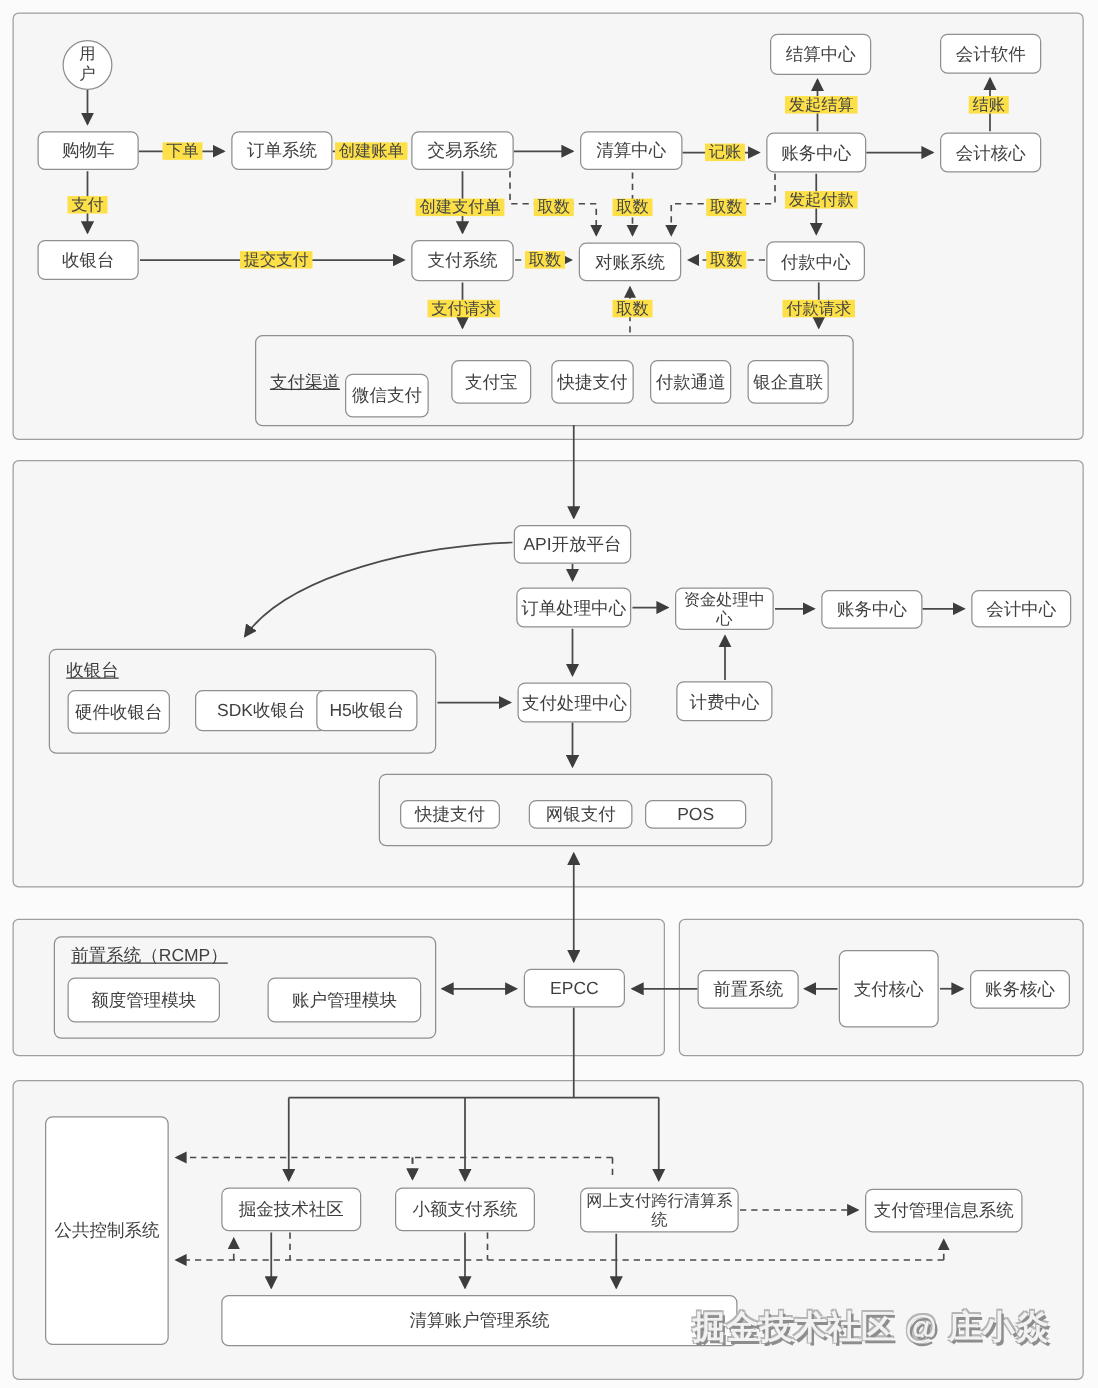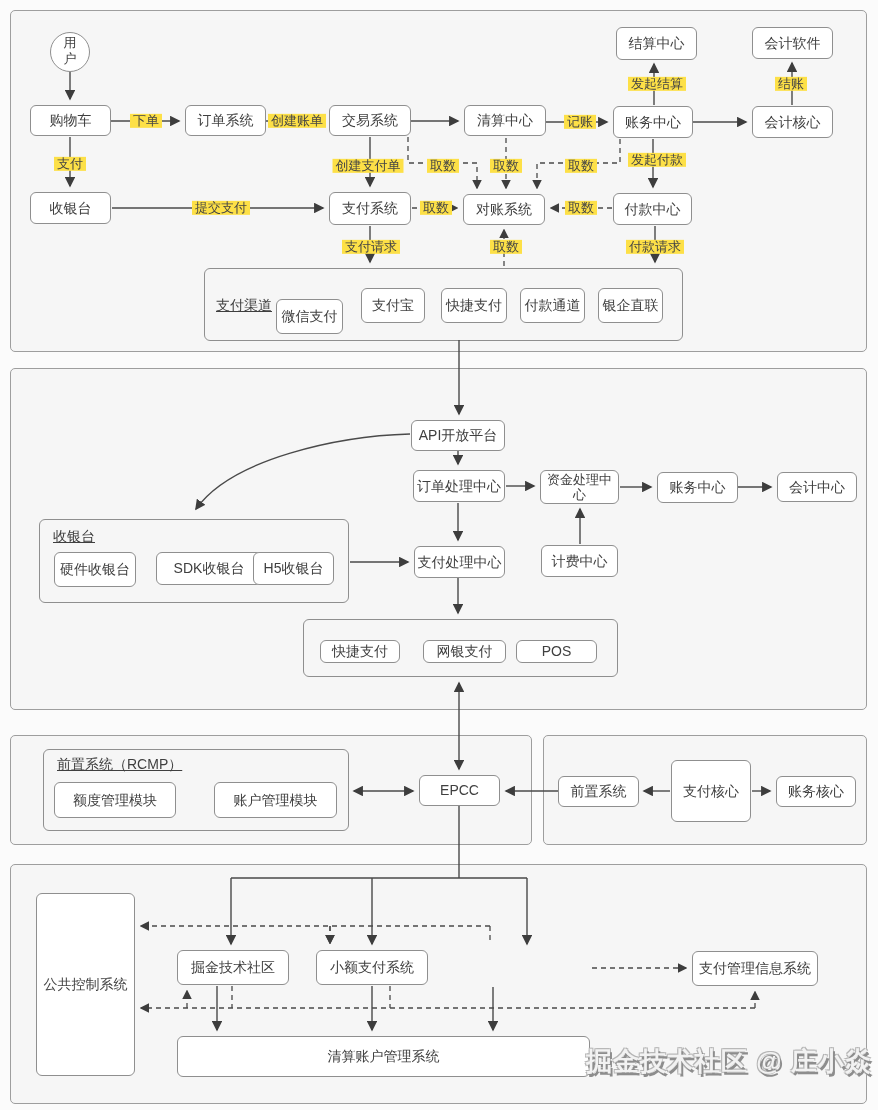--- a/index.html
+++ b/index.html
@@ -9,21 +9,21 @@
   .node{position:absolute;background:#ffffff;border:1.4px solid #8f8f8f;border-radius:6px;
         display:flex;align-items:center;justify-content:center;text-align:center;
         font-size:14px;color:#3f3f3f;line-height:1.18;box-sizing:border-box;z-index:2;padding:1px 2px;}
   .container-box{position:absolute;border:1.4px solid #8f8f8f;border-radius:6px;box-sizing:border-box;z-index:1;background:transparent;}
   .ctr-label{position:absolute;font-size:14px;color:#3f3f3f;z-index:2;white-space:nowrap;text-decoration:underline;}
   .elabel{position:absolute;transform:translate(-50%,-50%);font-size:13px;color:#454545;
           background:#fde047;padding:0 3px;white-space:nowrap;z-index:3;line-height:1.1;}
   .circle{border-radius:50% !important;font-family:Liberation Mono, monospace;}
   .vtext{display:block;width:1.05em;margin:0 auto;word-break:break-all;font-size:13px;line-height:1.25;}
   svg.overlay{position:absolute;left:0;top:0;z-index:2;pointer-events:none;}
-  .watermark{position:absolute;left:586px;top:1044px;font-size:26px;font-weight:bold;letter-spacing:1px;
+  .watermark{position:absolute;left:554px;top:1044px;font-size:26px;font-weight:bold;letter-spacing:1px;
              color:#f2f2f2;z-index:5;white-space:nowrap;
              text-shadow:2px 3px 0 #8d8d8d,-1px -1px 0 #b5b5b5,1px -1px 0 #b5b5b5,-1px 1px 0 #b5b5b5;}
 </style>
 </head>
 <body>
 
 <div id="canvas">
 
   <div class="panel" style="left:10px;top:10px;width:857px;height:342px"></div>
   <div class="panel" style="left:10px;top:368px;width:857px;height:342px"></div>
@@ -159,18 +159,19 @@
   <div class="node" style="left:54px;top:782px;width:122px;height:36px">额度管理模块</div>
   <div class="node" style="left:214px;top:782px;width:123px;height:36px">账户管理模块</div>
   <div class="node" style="left:419px;top:775px;width:81px;height:31px">EPCC</div>
   <div class="node" style="left:558px;top:776px;width:81px;height:31px">前置系统</div>
   <div class="node" style="left:671px;top:760px;width:80px;height:62px">支付核心</div>
   <div class="node" style="left:776px;top:776px;width:80px;height:31px">账务核心</div>
 
   <div class="node" style="left:36px;top:893px;width:99px;height:183px">公共控制系统</div>
   <div class="node" style="left:177px;top:950px;width:112px;height:35px">掘金技术社区</div>
   <div class="node" style="left:316px;top:950px;width:112px;height:35px">小额支付系统</div>
+  <div class="node" style="left:464px;top:950px;width:127px;height:36px;font-size:13px">网上支付跨行清算系统</div>
   <div class="node" style="left:692px;top:951px;width:126px;height:35px">支付管理信息系统</div>
   <div class="node" style="left:177px;top:1036px;width:413px;height:41px">清算账户管理系统</div>
 
   <div class="watermark">掘金技术社区 @ 庄小焱</div>
 
 </div>
 
 </body></html>

